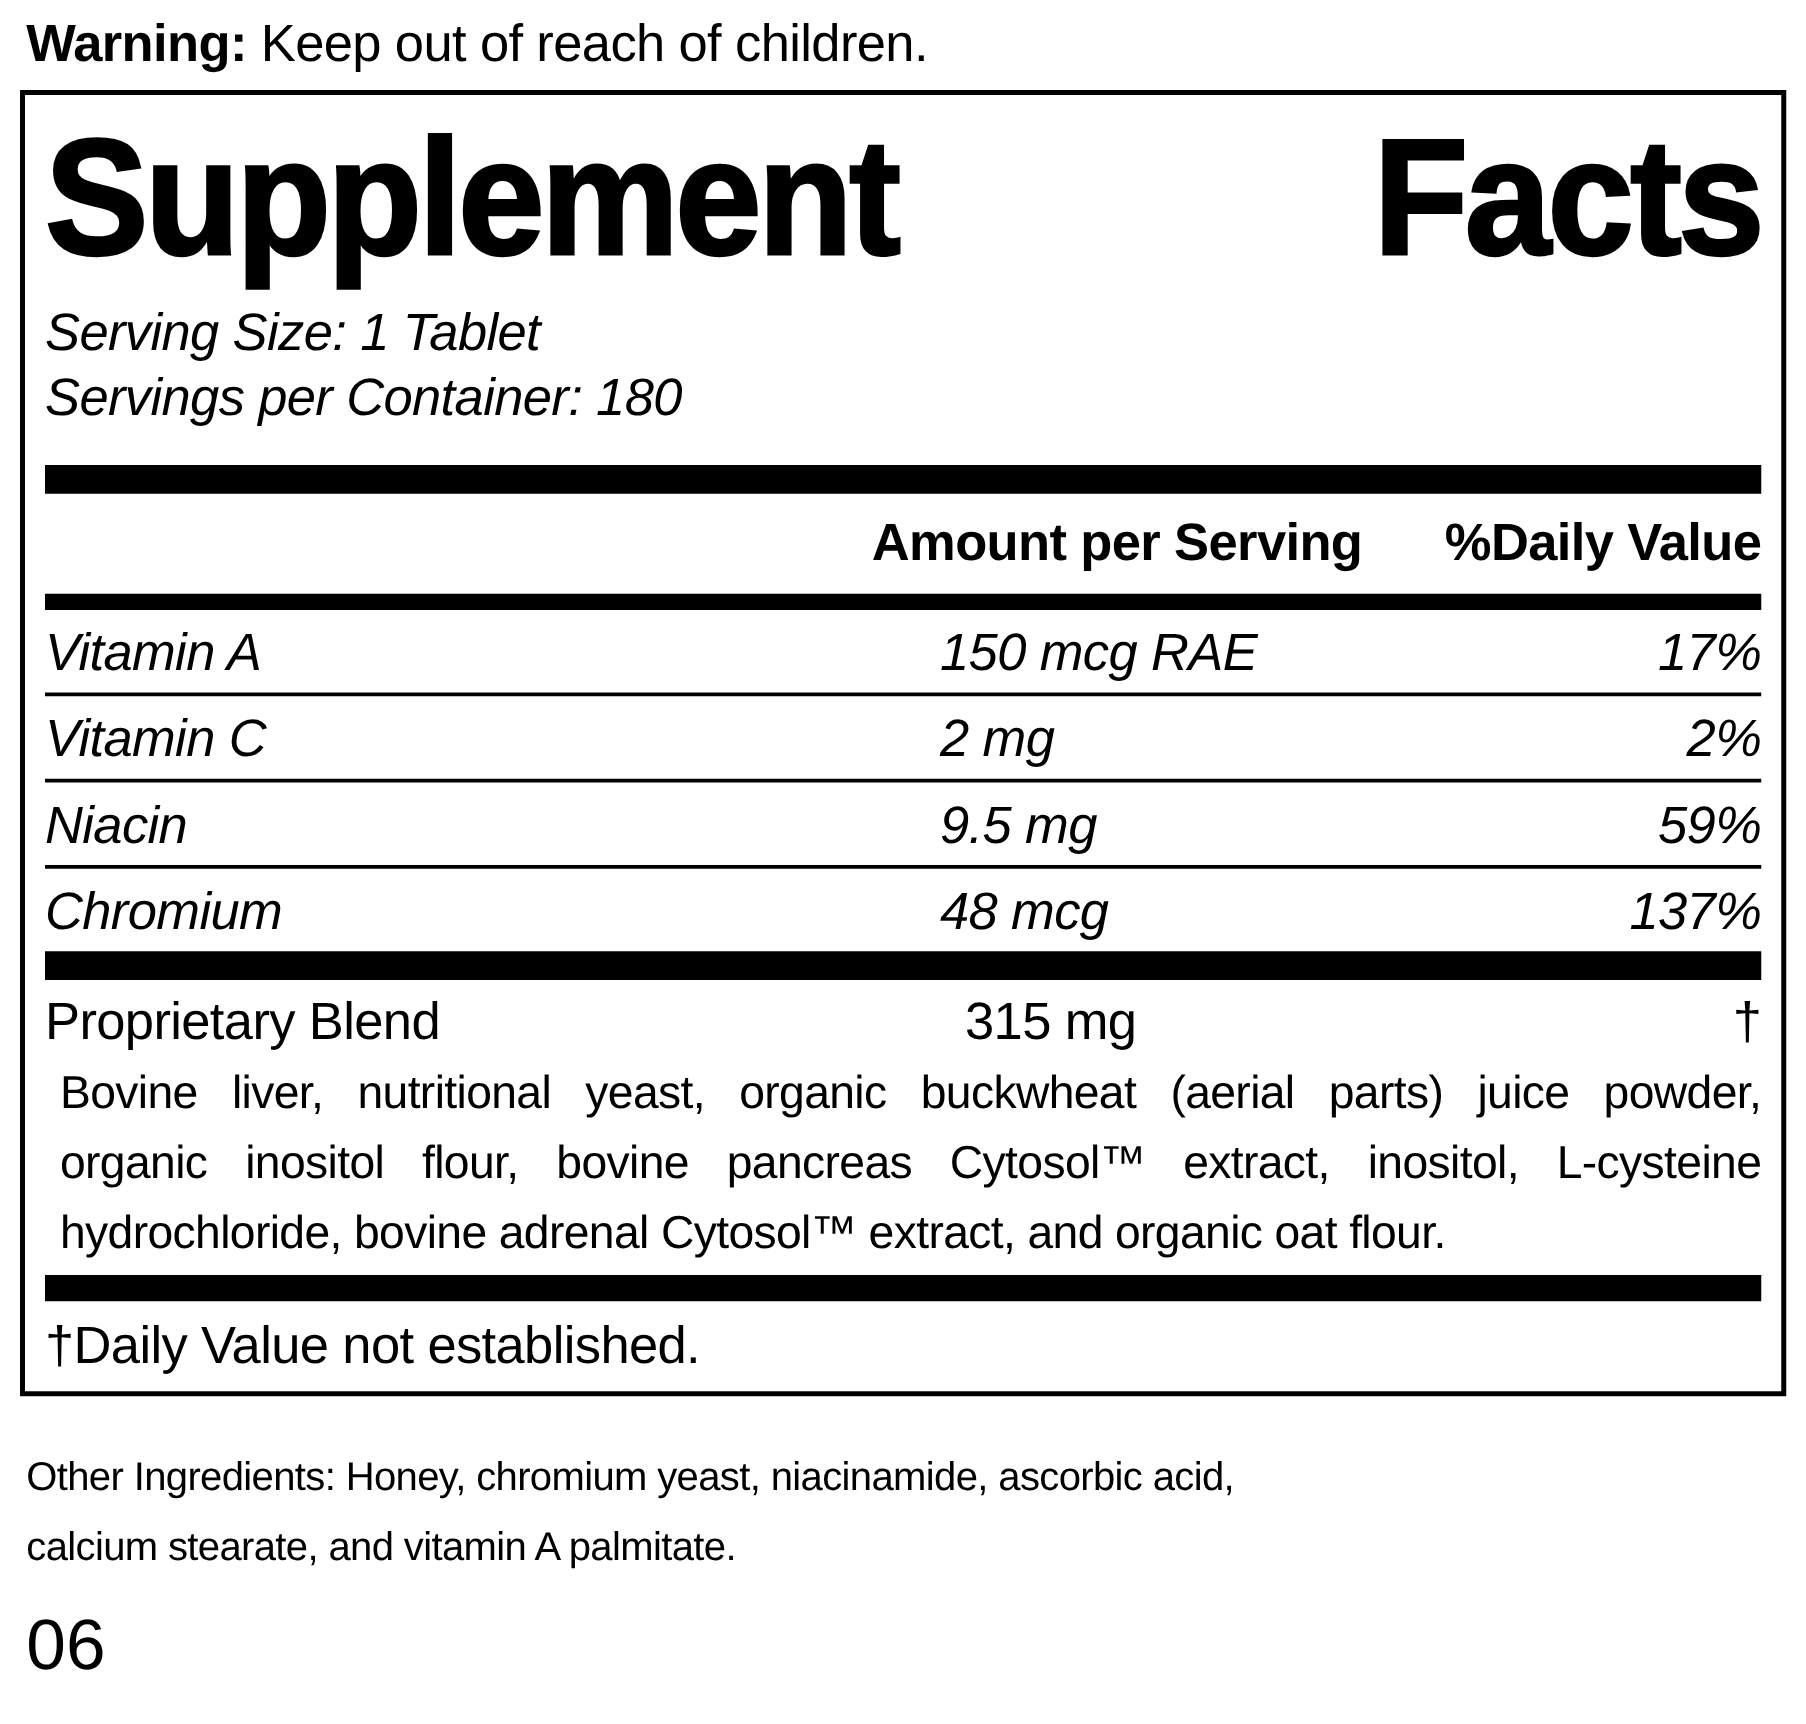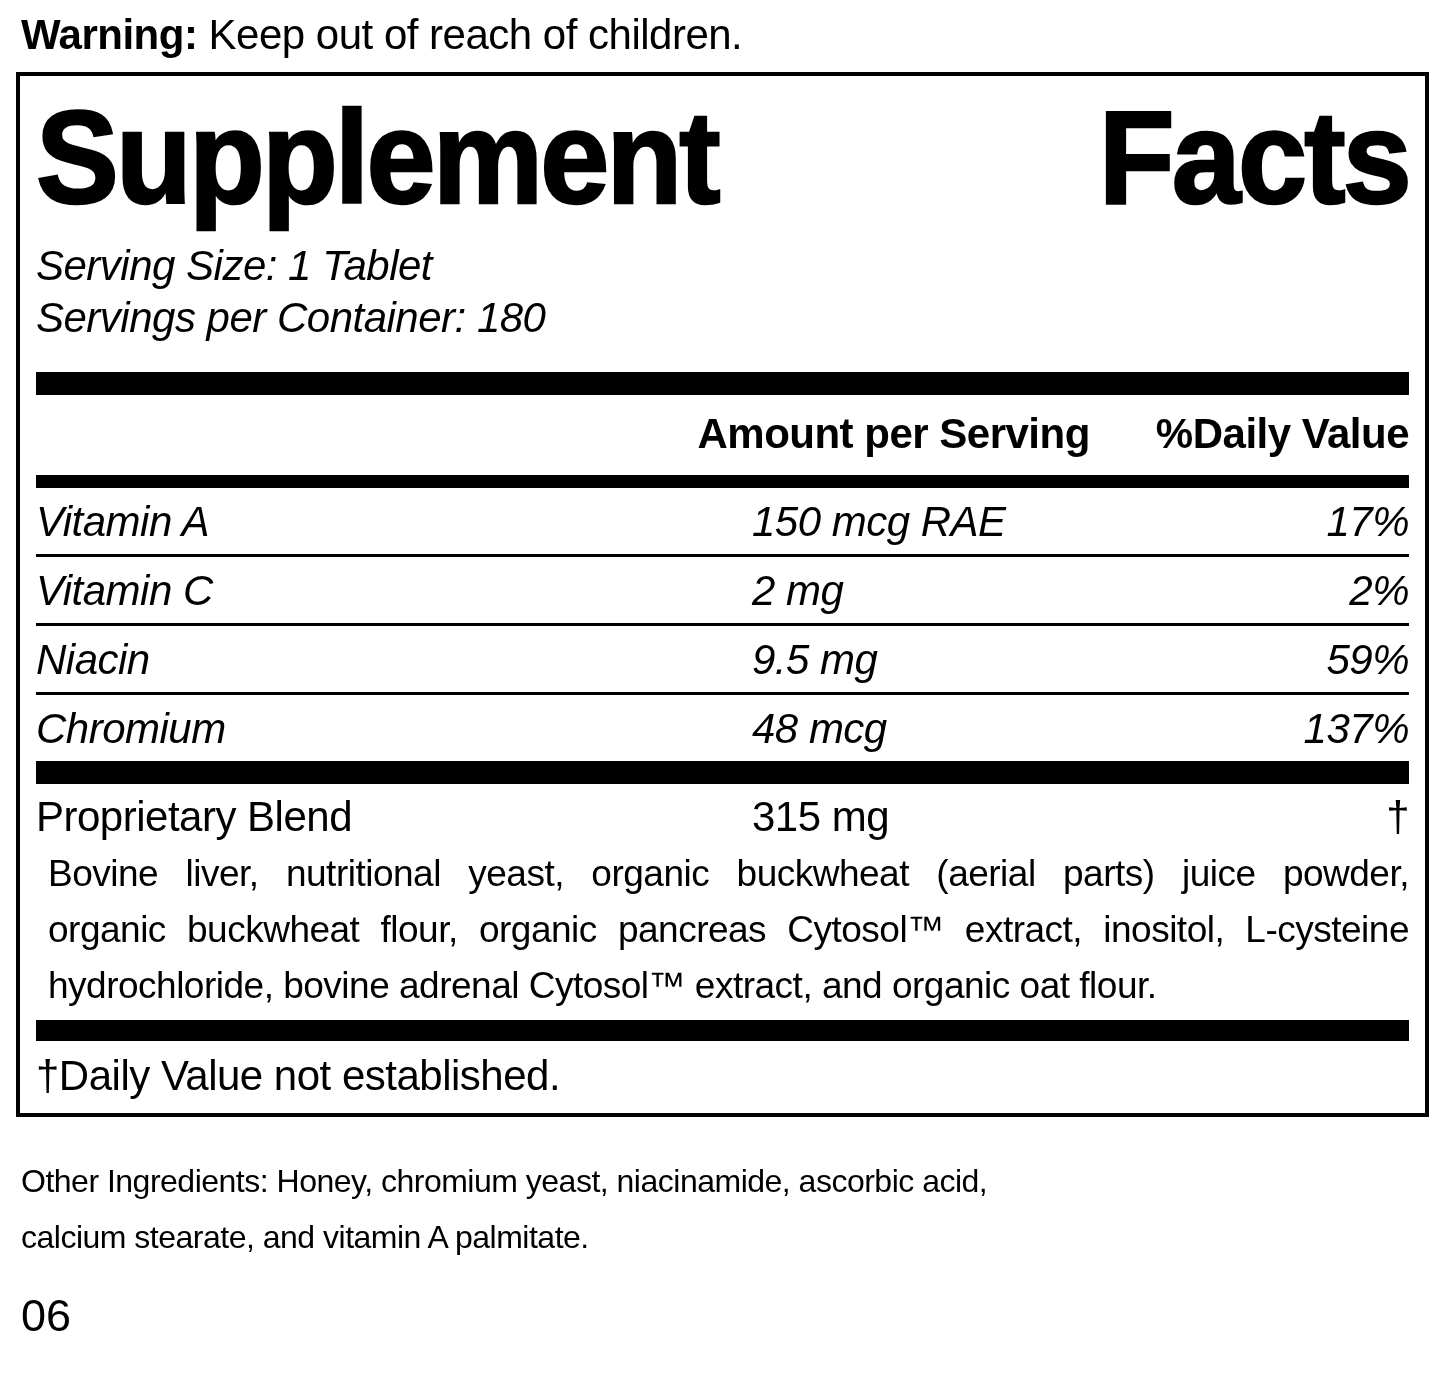--- a/index.html
+++ b/index.html
@@ -59,39 +59,39 @@
     font-size:42px; line-height:48px; letter-spacing:-0.5px;
     border-bottom:3px solid var(--ink,#000);
     font-style:italic;
   }
   .nutrient-row.no-sep { border-bottom:none; }
   .nutrient-row .dv { text-align:right; }
 
   .prop-row {
     display:grid; grid-template-columns:716px 1fr auto; align-items:baseline;
     padding:8px 0 4px 0;
-    font-size:42px; line-height:50px; letter-spacing:-0.5px;
+    font-size:42px; line-height:50px; letter-spacing:-0.5px;gap:20px;
   }
   .prop-row .dv { text-align:right; }
 
   .blend {
     margin-left:12px;
     font-size:37px; line-height:56px; letter-spacing:-0.5px;
   }
   .blend-line { text-align:justify; text-align-last:justify; }
   .blend-line.last { text-align:left; text-align-last:auto; }
 
   .footnote { padding:10px 0 12px 0; font-size:42px; line-height:50px; letter-spacing:-0.5px; }
 
   .other-ingredients {
     margin:36px 20px 0 21px;
     font-size:32px; line-height:56px; letter-spacing:-0.5px;
   }
 
-  .product-code { margin:26px 20px 0 21px; font-size:45px; line-height:50px; }
+  .product-code { margin:26px 20px 0 21px; font-size:57px; line-height:50px; }
 </style>
 </head>
 <body>
 
 <div class="warning">
   <b>Warning:</b><span> Keep out of reach of children.</span>
 </div>
 
 <div class="panel">
 
@@ -141,21 +141,21 @@
   <div class="bar bar-3"></div>
 
   <div class="prop-row">
     <span class="name">Proprietary Blend</span>
     <span class="amount">315 mg</span>
     <span class="dv">†</span>
   </div>
 
   <div class="blend">
     <div class="blend-line">Bovine liver, nutritional yeast, organic buckwheat (aerial parts) juice powder,</div>
-    <div class="blend-line">organic buckwheat flour, organic pancreas Cytosol™ extract, inositol, L-cysteine</div>
+    <div class="blend-line">organic inositol flour, bovine pancreas Cytosol™ extract, inositol, L-cysteine</div>
     <div class="blend-line last">hydrochloride, bovine adrenal Cytosol™ extract, and organic oat flour.</div>
   </div>
 
   <div class="bar bar-4"></div>
 
   <div class="footnote">†Daily Value not established.</div>
 
 </div>
 
 <div class="other-ingredients">

